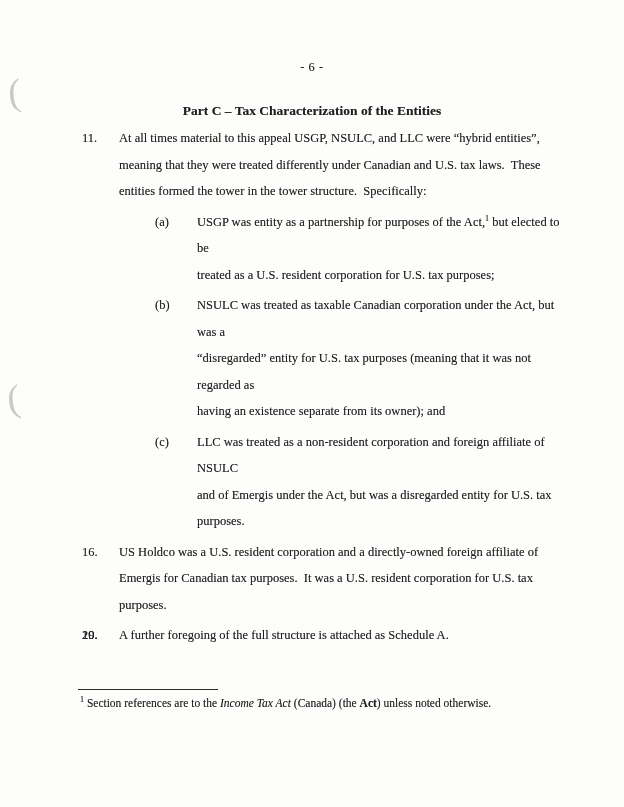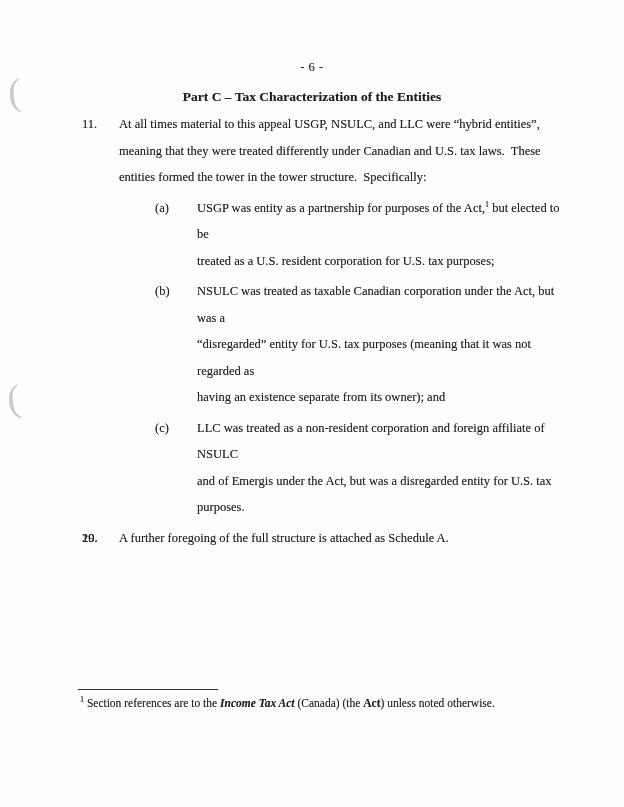--- a/index.html
+++ b/index.html
@@ -16,39 +16,39 @@
     overflow: hidden;
     text-shadow: 0 0 0.5px rgba(40,40,40,0.45); 
   }
   .page-number {
     padding-top: 60px;
     text-align: center;
     font-size: 12.5px;
     letter-spacing: 0.5px;
   }
   .heading {
-    margin-top: 14px;
+    margin-top: 28px;
     text-align: center;
     font-weight: bold;
     font-size: 13.5px;
   }
   .content { margin-top: 6px; }
   .para {
     position: relative;
     margin: 0 50px 4px 82px;
     padding-left: 37px;
     font-size: 12.5px;
     line-height: 26.5px;
   }
   .para .num { position: absolute; left: 0; top: 0; }
   .para.sub { margin-left: 155px; padding-left: 42px; }
   .ptext { white-space: pre-wrap; }
   sup { font-size: 8px; vertical-align: super; line-height: 0; }
   .bold { font-weight: bold; }
-  .italic { font-style: italic; font-weight: bold; }
+  .italic { font-style: italic; }
   .footnote {
     position: absolute;
     left: 80px; right: 70px; top: 689px;
     font-size: 11.5px;
     line-height: 15px;
   }
   .footnote-rule {
     width: 140px;
     border-top: 1.2px solid #2f2f2f;
     margin: 0 0 6px -2px;
@@ -90,20 +90,25 @@
       <div class="para sub">
     <span class="num">(b)</span><span class="ptext"><span>NSULC was treated as taxable Canadian corporation under the Act, but was a
 “disregarded” entity for U.S. tax purposes (meaning that it was not regarded as
 having an existence separate from its owner); and</span></span>
   </div>
       <div class="para sub">
     <span class="num">(c)</span><span class="ptext"><span>LLC was treated as a non-resident corporation and foreign affiliate of NSULC
 and of Emergis under the Act, but was a disregarded entity for U.S. tax purposes.</span></span>
   </div>
       <div class="para">
+    <span class="num">16.</span><span class="ptext"><span>US Holdco was a U.S. resident corporation and a directly-owned foreign affiliate of
+Emergis for Canadian tax purposes.  It was a U.S. resident corporation for U.S. tax
+purposes.</span></span>
+  </div>
+      <div class="para">
     <span class="num">20.</span>
   </div>
       <div class="para">
     <span class="num">19.</span><span class="ptext"><span>A further foregoing of the full structure is attached as Schedule A.</span></span>
   </div>
     </div>
 
   <div class="footnote">
     <div class="footnote-rule"></div>
     <div class="footnote-text"><sup>1</sup><span><span> Section references are to the </span><span class="italic">Income Tax Act</span><span> (Canada) (the </span><span class="bold">Act</span><span>) unless noted otherwise.</span></span></div>

